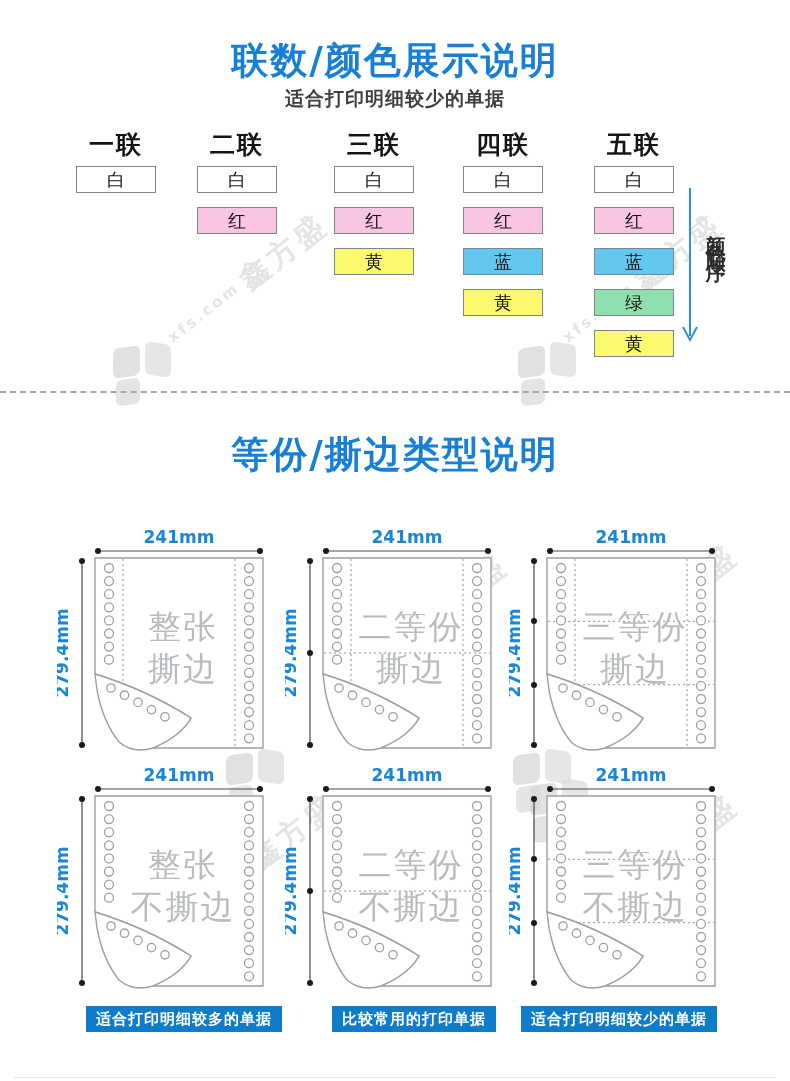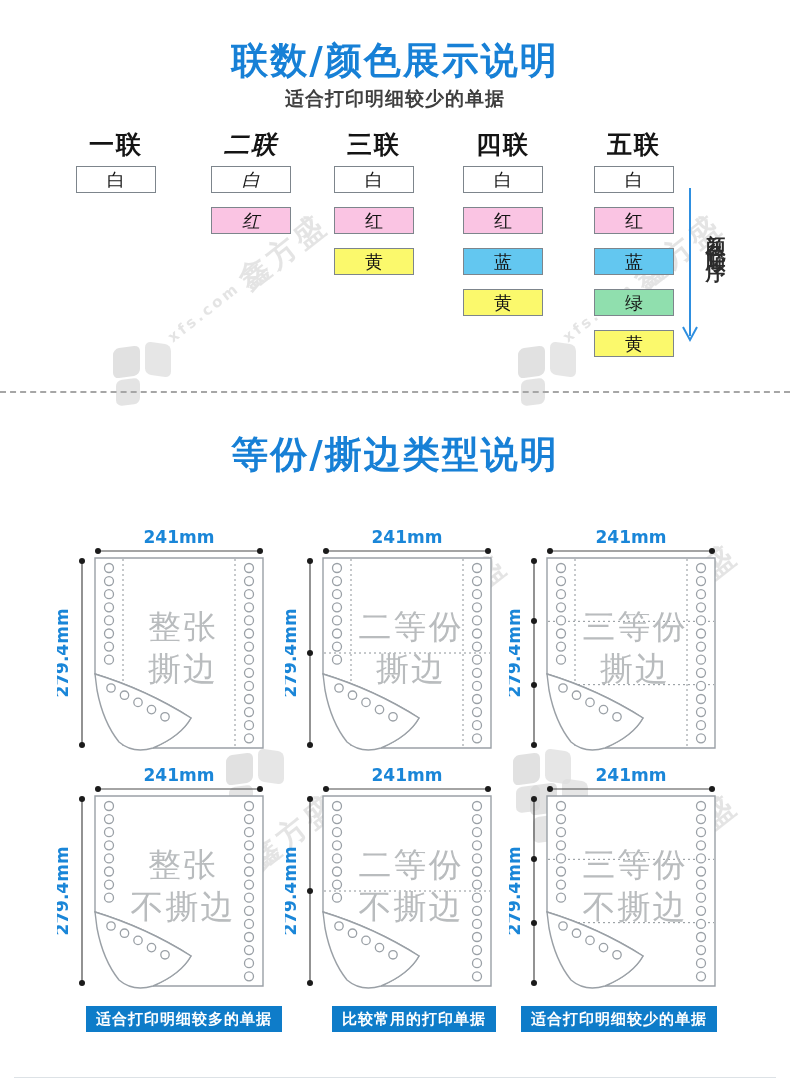--- a/index.html
+++ b/index.html
@@ -83,21 +83,21 @@
     </div>
 
   <div class="sec-title" style="top:36px">联数/颜色展示说明</div>
   <div class="sec-sub" style="top:86px">适合打印明细较少的单据</div>
 
   <div id="ply-columns">
       <div class="ply-col" style="left: 61px;">
         <div class="ply-head">一联</div>
         <div class="ply-box" style="top: 35px; background: rgb(255, 255, 255);">白</div>
       </div>
-      <div class="ply-col" style="left: 196px; font-style: italic;">
+      <div class="ply-col" style="left: 182px;">
         <div class="ply-head">二联</div>
         <div class="ply-box" style="top: 35px; background: rgb(255, 255, 255);">白</div>
         <div class="ply-box" style="top: 76px; background: rgb(250, 196, 227);">红</div>
       </div>
       <div class="ply-col" style="left: 319px;">
         <div class="ply-head">三联</div>
         <div class="ply-box" style="top: 35px; background: rgb(255, 255, 255);">白</div>
         <div class="ply-box" style="top: 76px; background: rgb(250, 196, 227);">红</div>
         <div class="ply-box" style="top: 117px; background: rgb(251, 249, 108);">黄</div>
       </div>

